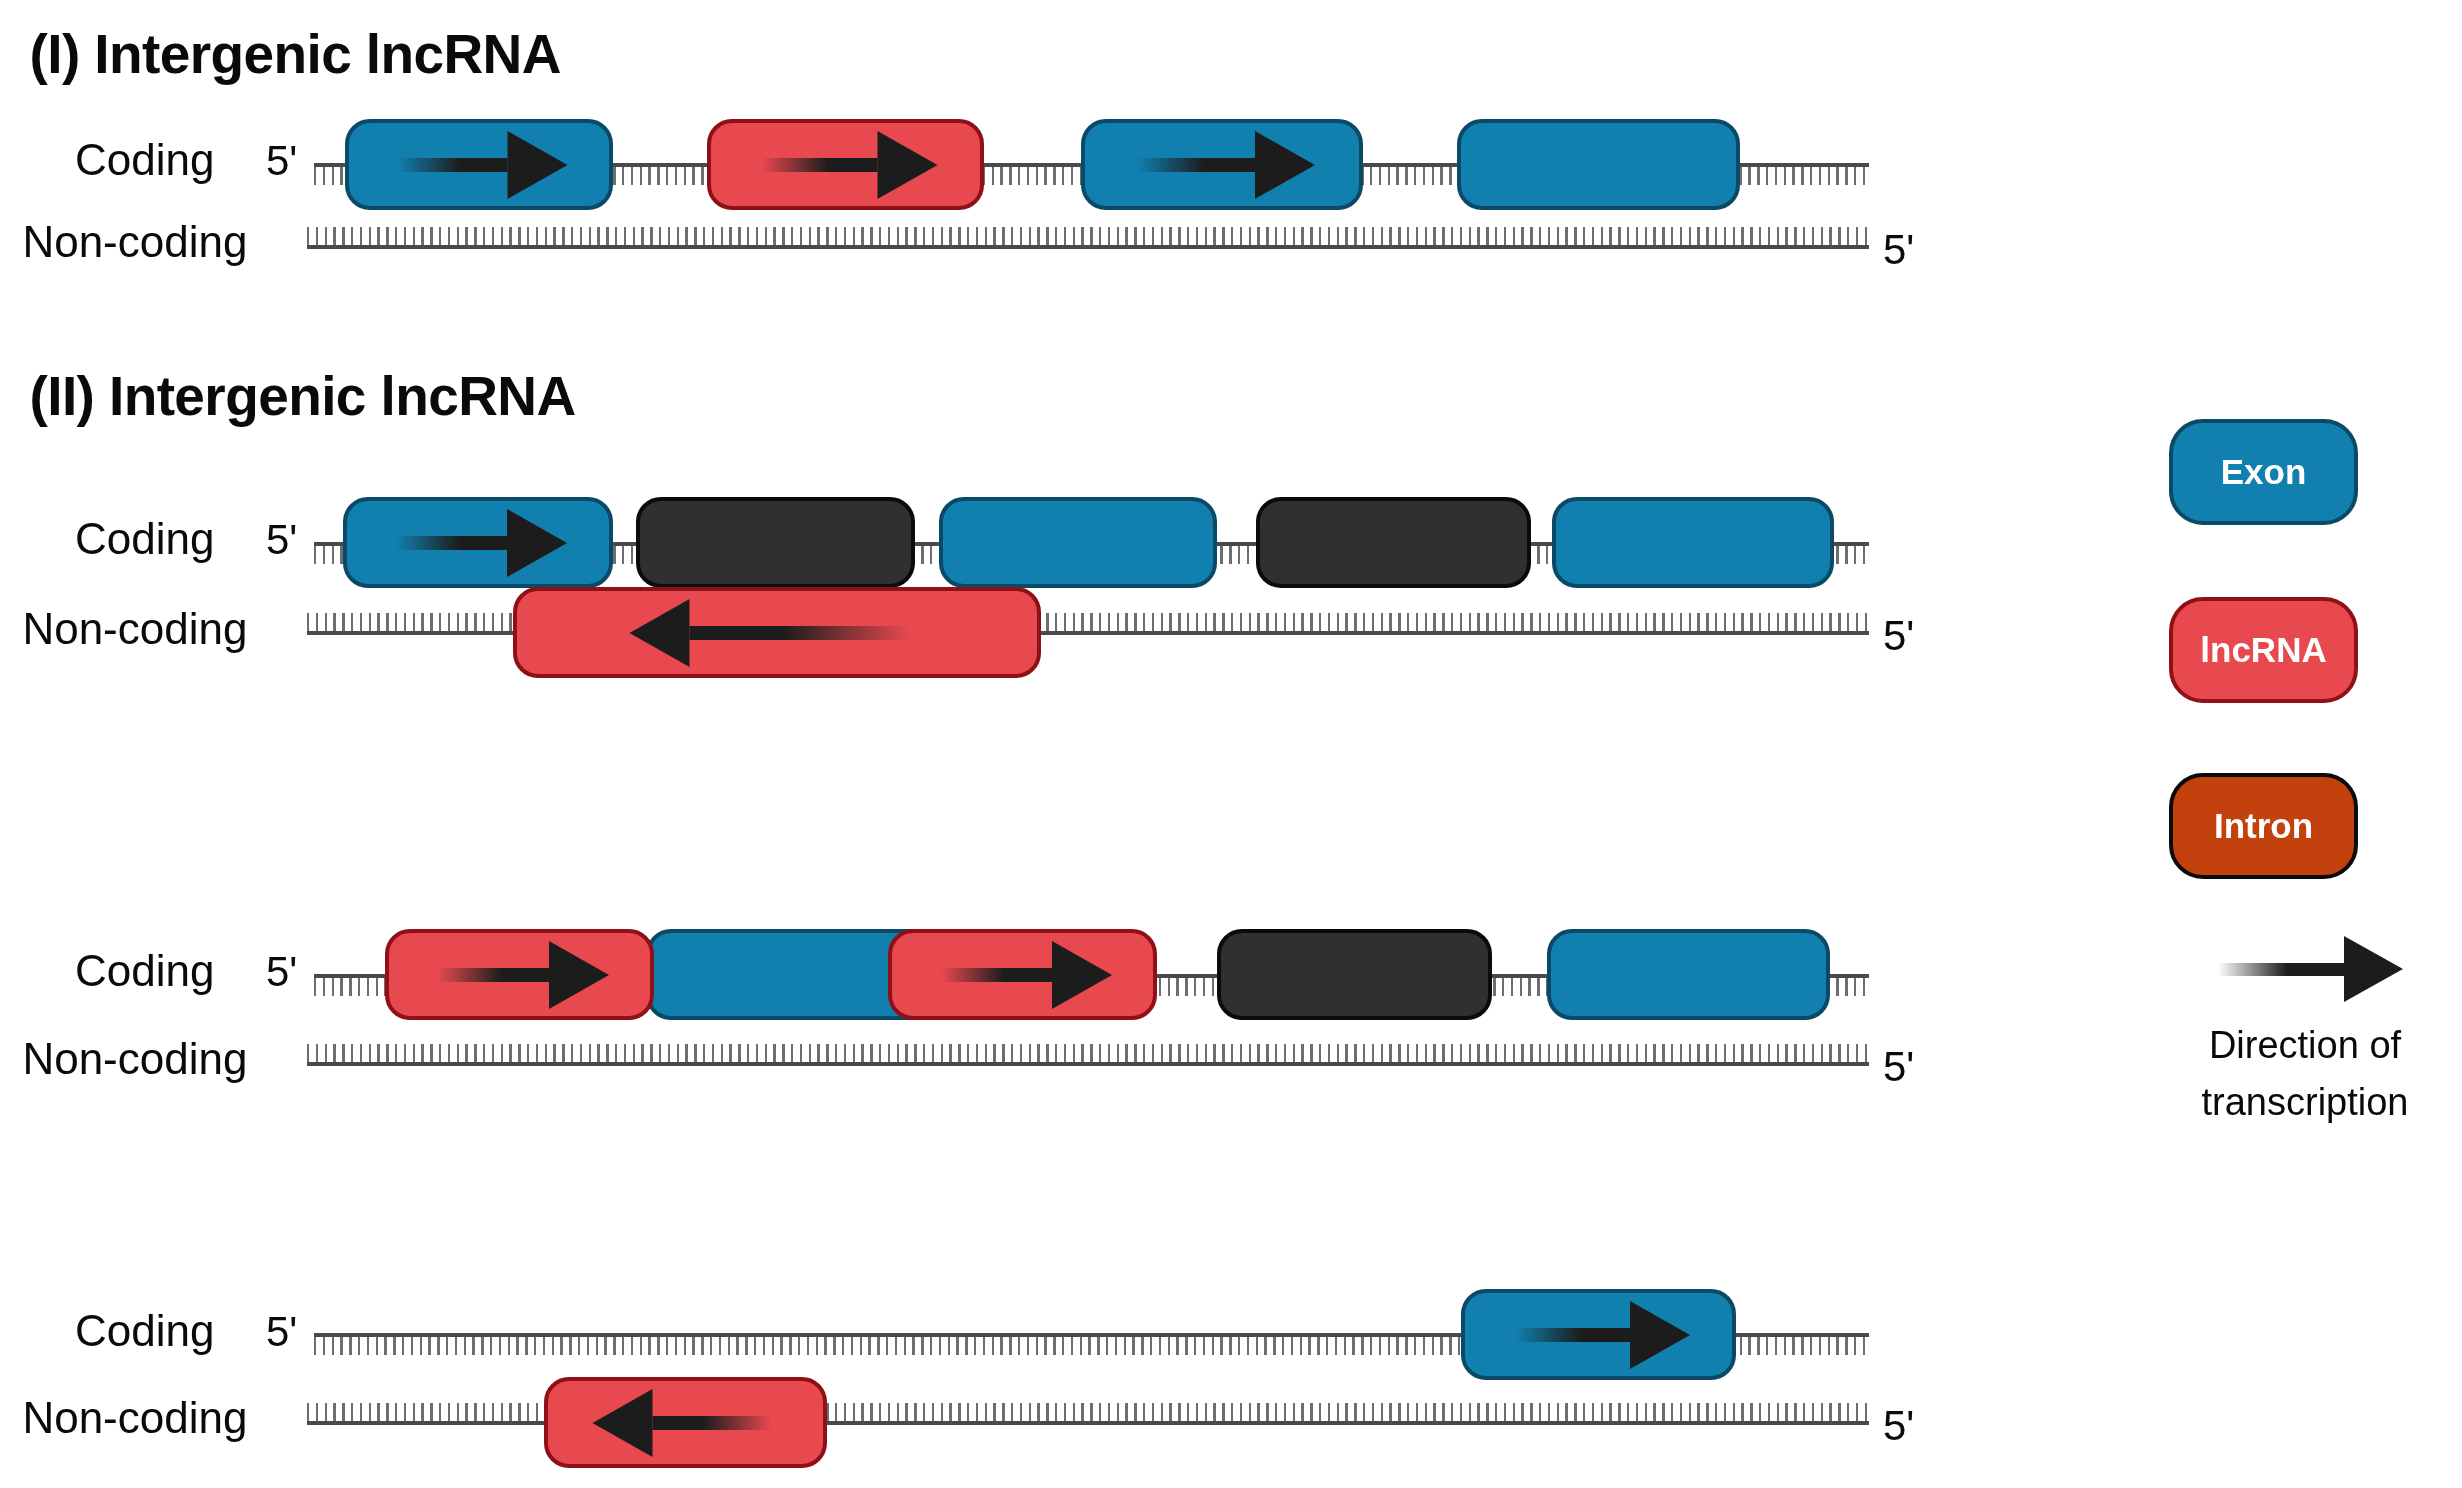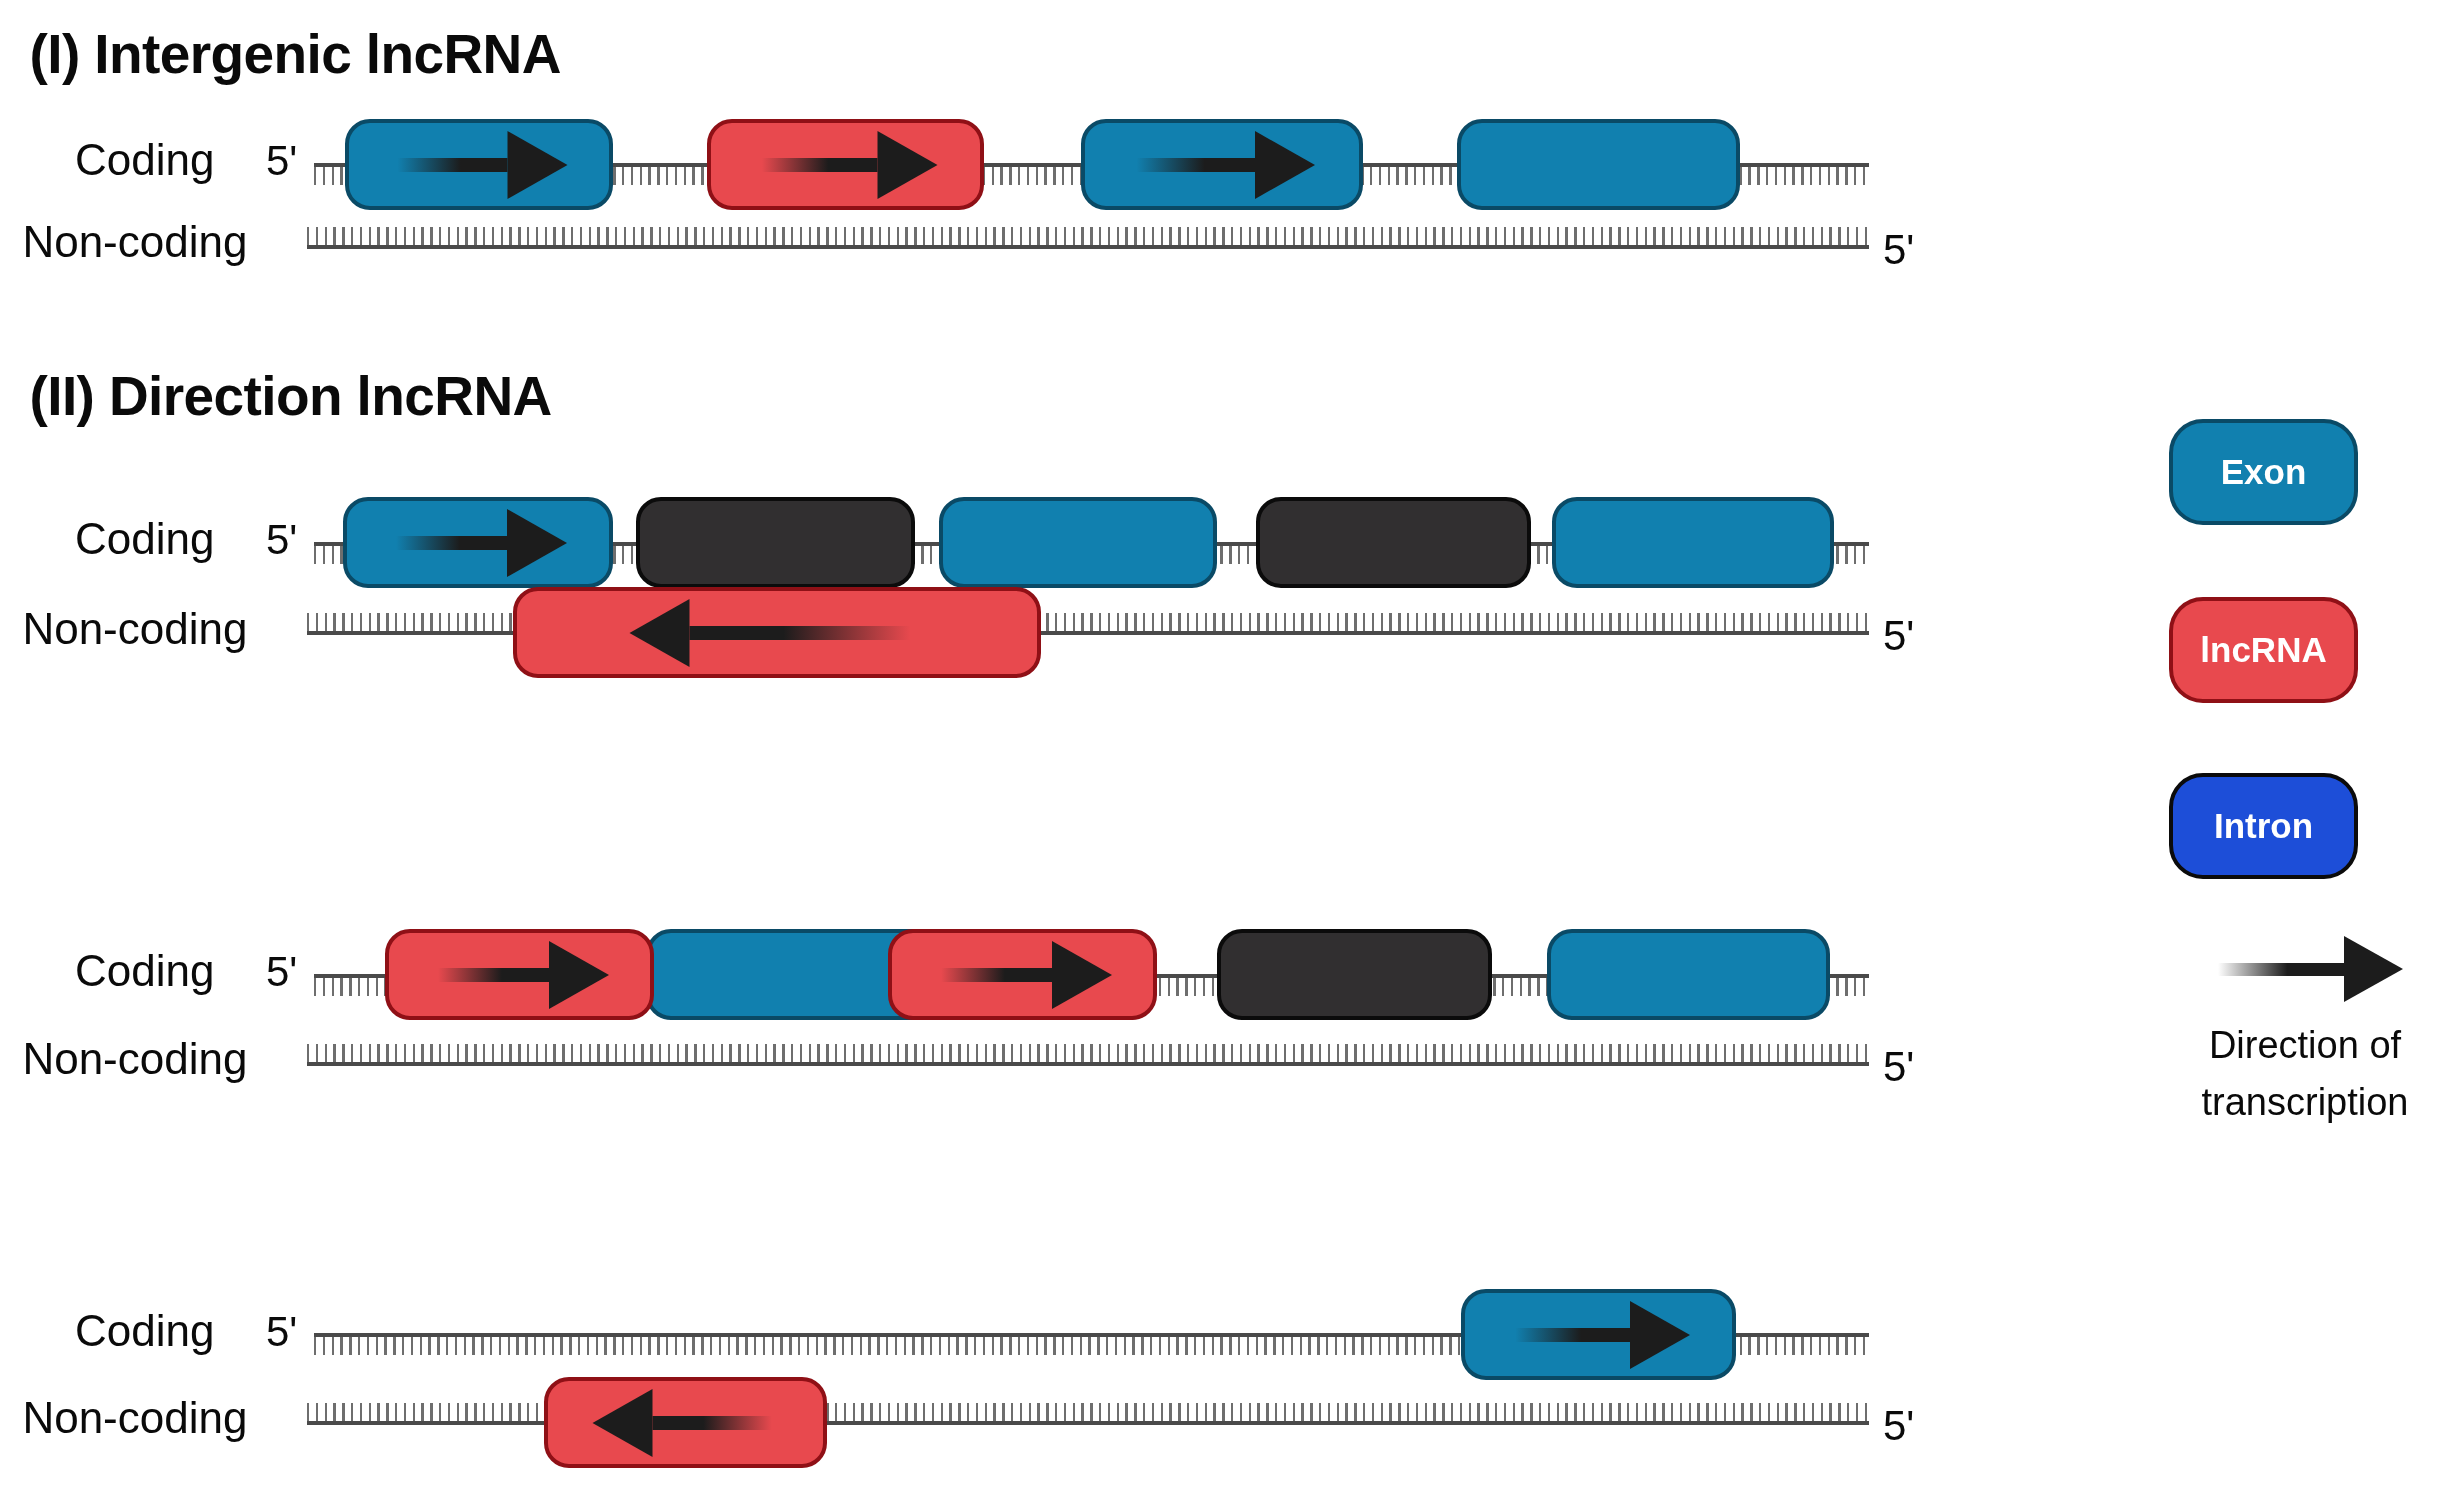--- a/index.html
+++ b/index.html
@@ -92,21 +92,21 @@
         <div class="head"></div>
       </div>
     </div>
     <div class="gbox exon" style="left: 1081px; top: 111px; width: 282px; height: 91px; position: absolute;">
       <div class="arrow right" style="width: 186px;">
         <div class="shaft"></div>
         <div class="head"></div>
       </div>
     </div>
     <div class="gbox exon" style="left: 1457px; top: 111px; width: 283px; height: 91px; position: absolute;"></div>
-    <div class="section-title" style="left: 29.5px; top: 353px; position: absolute;">(II) Direction lncRNA</div>
+    <div class="section-title" style="left: 29.5px; top: 353px; position: absolute;">(II) Intergenic lncRNA</div>
     <div class="row-label" style="left: 75px; top: 500px; position: absolute;">Coding</div>
     <div class="row-label" style="left: 22.4px; top: 590px; position: absolute;">Non-coding</div>
     <div class="five" style="left: 266px; top: 506px; position: absolute;">5'</div>
     <div class="five" style="left: 1883px; top: 602px; position: absolute;">5'</div>
     <div class="strand down" style="left: 314px; top: 534px; width: 1555px; height: 22px; position: absolute;">
       <div class="ticks"></div>
       <div class="line"></div>
     </div>
     <div class="strand up" style="left: 307px; top: 605px; width: 1562px; height: 22px; position: absolute;">
       <div class="ticks"></div>
@@ -181,21 +181,21 @@
     </div>
   </div>
 
 <div>
   <div class="legend-pill" id="pill-0" style="top: 419px; background: rgb(17, 128, 175); border-color: rgb(10, 74, 102);">
     <span>Exon</span>
   </div>
   <div class="legend-pill" id="pill-1" style="top: 597px; background: rgb(232, 73, 78); border-color: rgb(143, 16, 22);">
     <span>lncRNA</span>
   </div>
-  <div class="legend-pill" id="pill-2" style="top: 773px; background: #1d4ed8; border-color: rgb(11, 11, 11);">
+  <div class="legend-pill" id="pill-2" style="top: 773px; background: #c2410c; border-color: rgb(11, 11, 11);">
     <span>Intron</span>
   </div>
   <div id="legend-arrow">
     <div class="shaft"></div>
     <div class="head"></div>
   </div>
   <div class="legend-caption">
     <div>Direction of</div>
     <div>transcription</div>
   </div>

